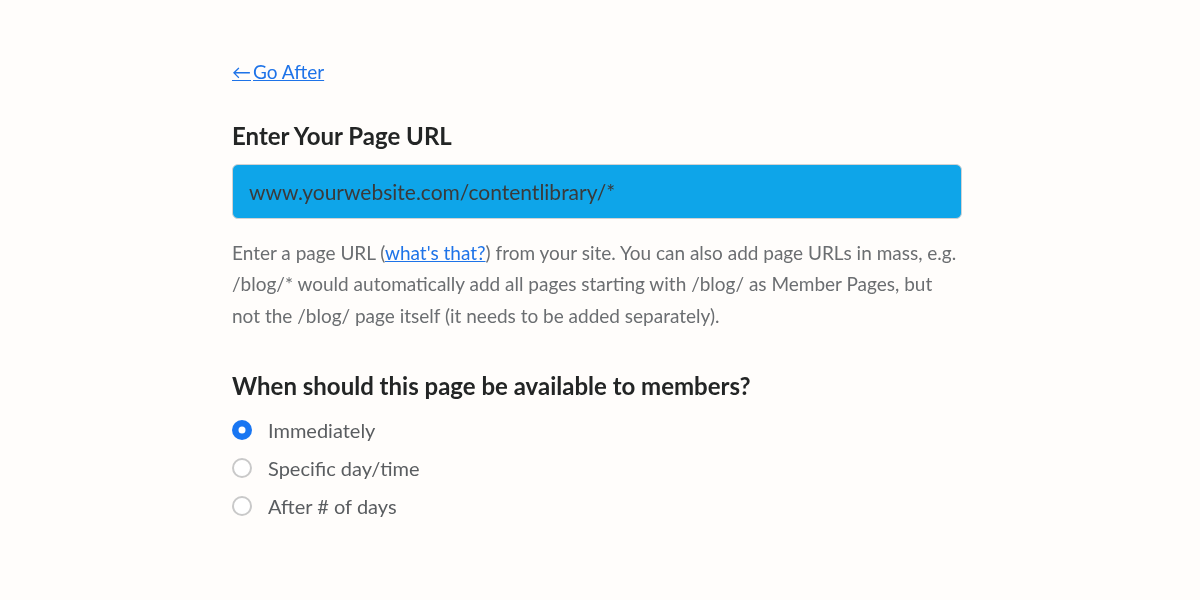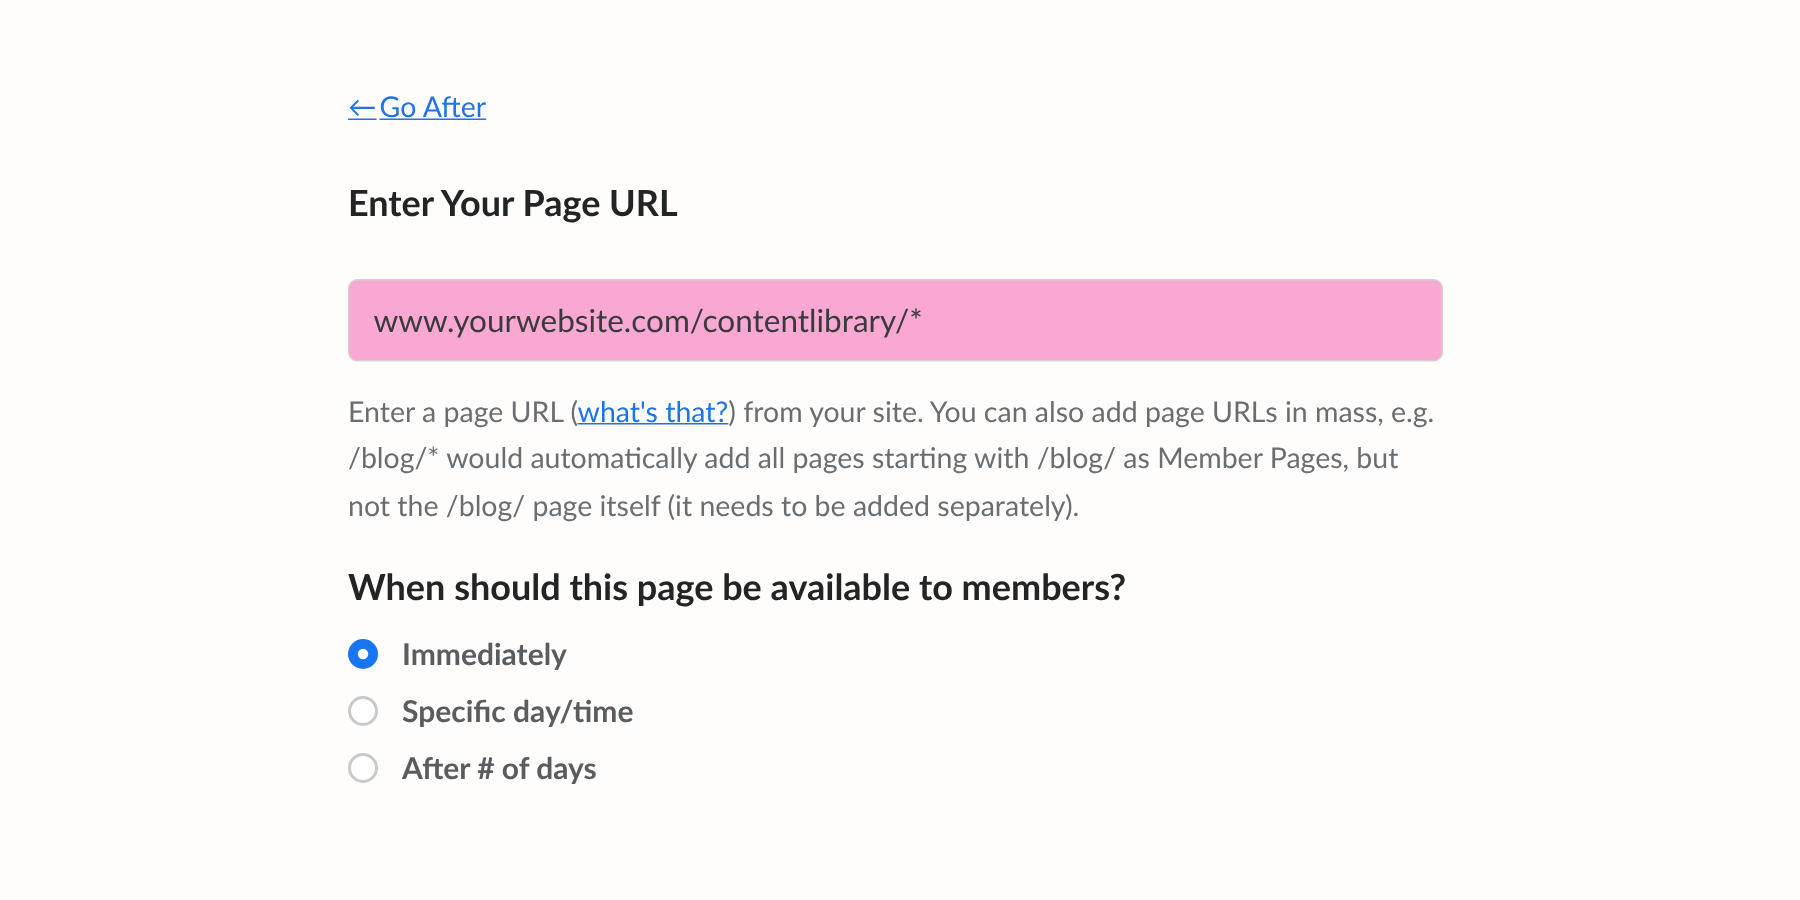--- a/index.html
+++ b/index.html
@@ -28,38 +28,38 @@
       margin-bottom: 38px;
       cursor: pointer;
     }
     .go-back .arrow {
       font-size: 19px;
     }
     .section-heading {
       font-size: 24px;
       font-weight: 700;
       color: #232525;
-      margin-bottom: 36px;
+      margin-bottom: 14px;
     }
     .url-input {
       width: 100%;
       font-size: 21px;
       color: #3a3a3a;
       padding: 14px 16px;
       border: 1px solid #d2d2d2;
       border-radius: 6px;
-      background: #f9a8d4;
+      background: #0ea5e9;
       margin-bottom: 18px;
       font-family: inherit;
     }
     .help-text {
       font-size: 19px;
       line-height: 1.65;
       color: #6b6e71;
-      margin-bottom: 24px;
+      margin-bottom: 40px;
     }
     .help-text .link {
       color: #1e73e8;
       text-decoration: underline;
       cursor: pointer;
     }
     .section-heading.second {
       margin-bottom: 18px;
     }
     .radio-group {
@@ -93,21 +93,20 @@
       left: 50%;
       transform: translate(-50%, -50%);
       width: 7px;
       height: 7px;
       background: #fff;
       border-radius: 50%;
     }
     .radio-label {
       font-size: 20px;
       color: #5a5d60;
-      font-weight: bold;
     }
   </style>
 </head>
 <body>
 
 <div class="container">
   <a class="go-back">
     <span class="arrow">←</span>
     <span>Go After</span>
   </a>

